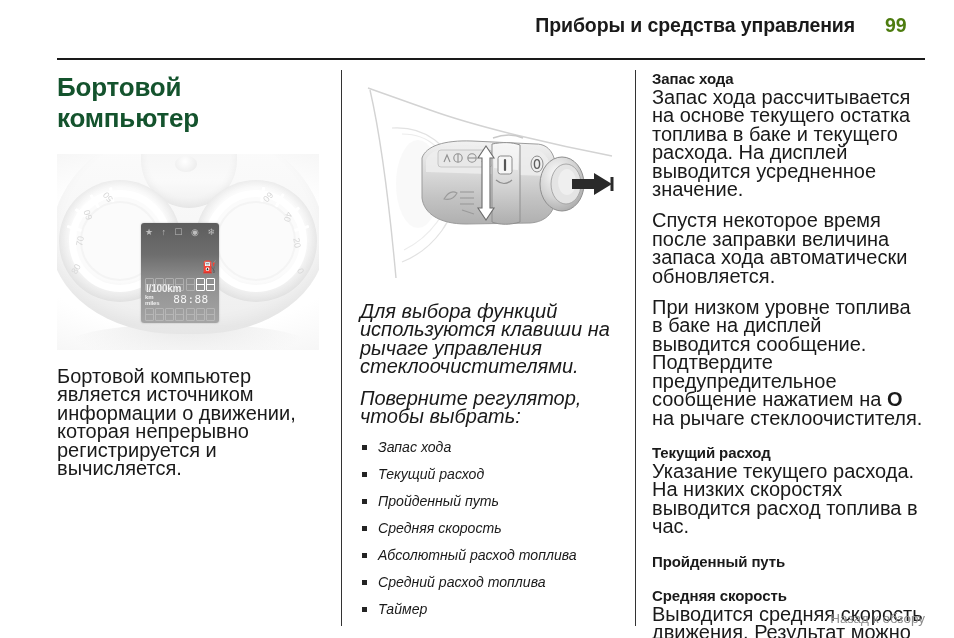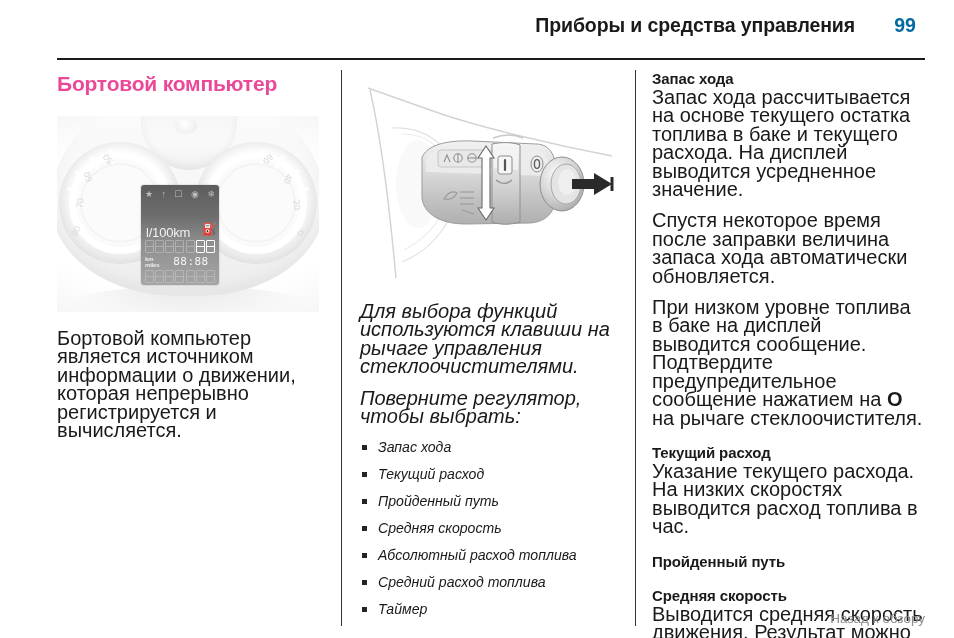--- a/index.html
+++ b/index.html
@@ -34,24 +34,24 @@
     font-weight: bold;
     letter-spacing: -0.1px;
     color: #1a1a1a;
     white-space: nowrap;
   }
   .header-pageno {
     position: absolute;
     right: 0px;
     top: 0;
     width: 40px;
-    text-align: center;
+    text-align: left;
     font-size: 19.5px;
     font-weight: bold;
-    color: #0369a1;
+    color: #4d7c0f;
   }
   .header-rule {
     position: absolute;
     left: 57px;
     top: 58px;
     width: 868px;
     height: 2px;
     background: #1a1a1a;
   }
 
@@ -66,25 +66,25 @@
   .col-rule.r1 { left: 341px; }
   .col-rule.r2 { left: 635px; }
 
   
   .column { position: absolute; top: 70px; }
   .col-1 { left: 57px;  width: 262px; }
   .col-2 { left: 360px; width: 258px; font-style: italic; }
   .col-3 { left: 652px; width: 272px; }
 
   .chapter-title {
-    font-size: 21px;
+    font-size: 26px;
     font-weight: bold;
     letter-spacing: -0.2px;
     margin: 2px 0 12px 0;
-    color: #ec4899;
+    color: #14532d;
   }
 
   p.body {
     font-size: 20px;
     line-height: 18.4px;
     margin: 0 0 13px 0;
     color: #1a1a1a;
   }
   p.body:last-child { margin-bottom: 0; }
 
@@ -226,23 +226,23 @@
     left: 4px; top: 5px; right: 4px;
     display: flex;
     justify-content: space-between;
     align-items: center;
     font-size: 9px;
     color: #bdbdbd;
     line-height: 1;
   }
   .lcd-unit {
     position: absolute;
-    left: 5px; top: 40px;
-    font-size: 13px;
-    font-weight: normal;
+    left: 5px; top: 60px;
+    font-size: 10px;
+    font-weight: bold;
     color: #f2f2f2;
     letter-spacing: -0.2px;
     font-family: "Liberation Sans", sans-serif;
   }
   .lcd-fuel {
     position: absolute;
     right: 6px; top: 38px;
     width: 11px; height: 14px;
     color: #d8d8d8;
     font-size: 12px;

